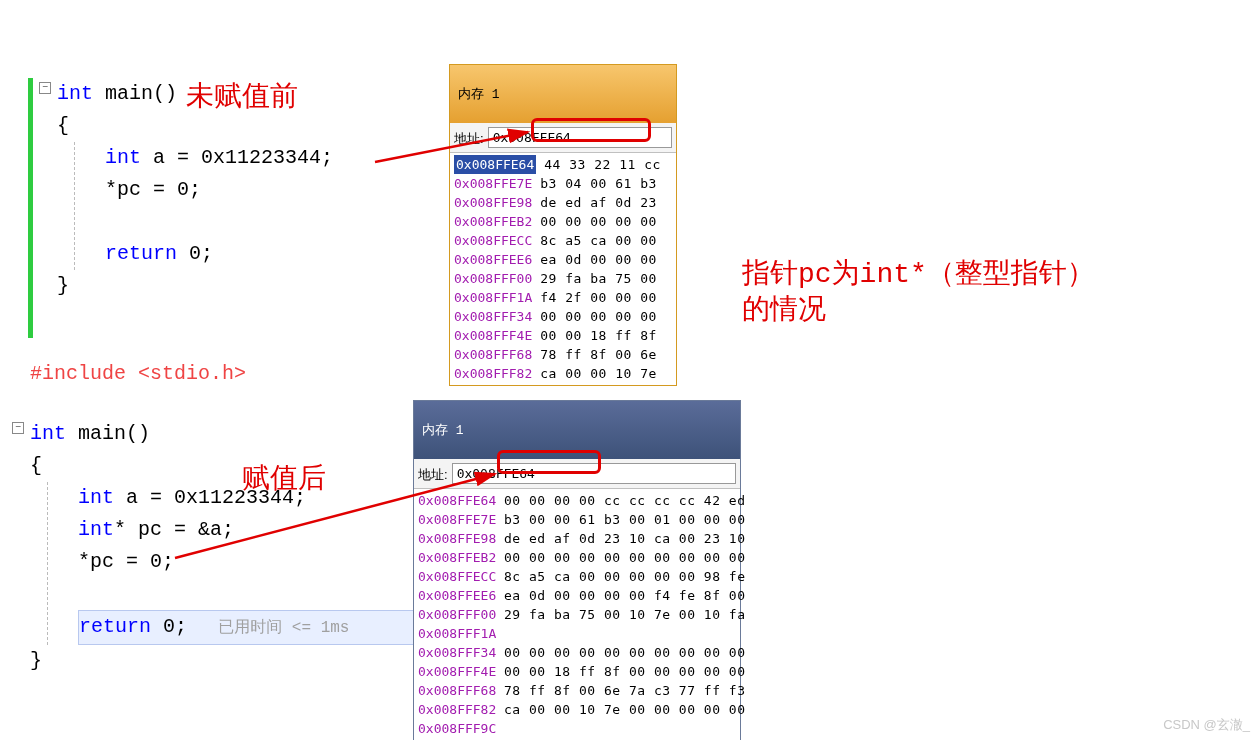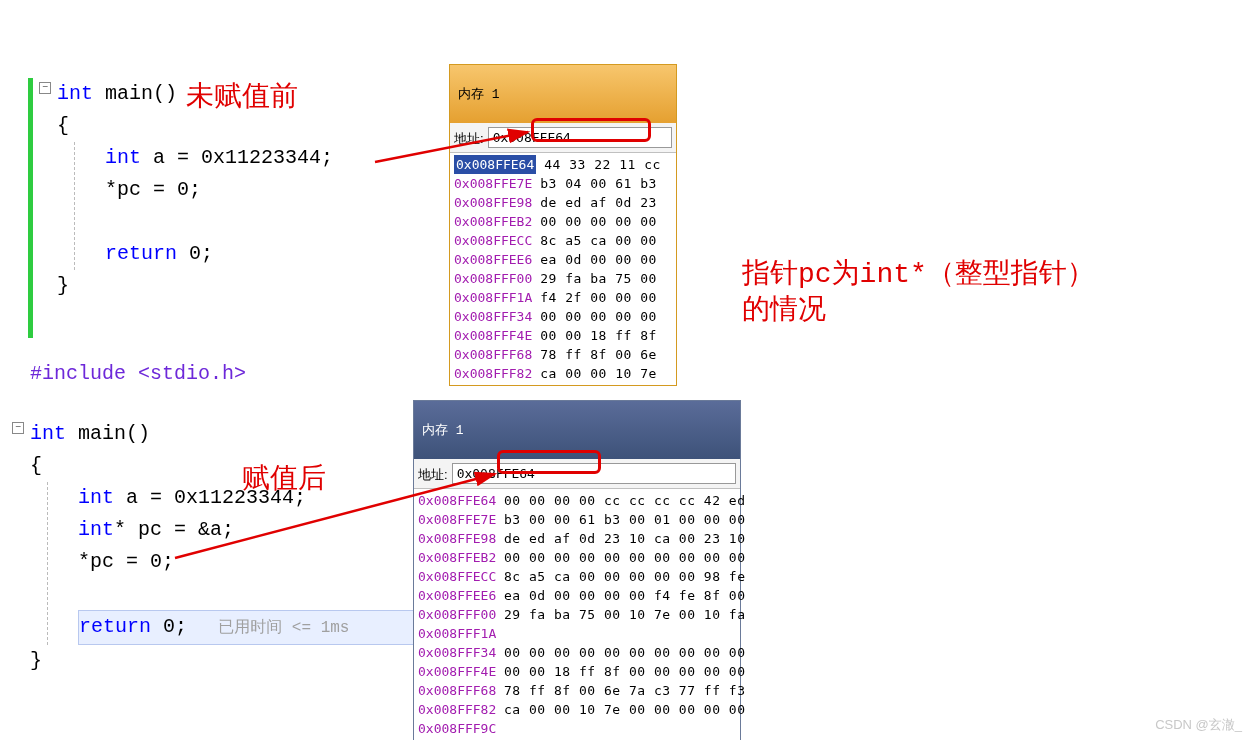--- a/index.html
+++ b/index.html
@@ -45,21 +45,21 @@
   margin-left: 17px;
   padding-left: 30px;
 }
 .hl-line {
   background: #e8efff;
   border: 1px solid #b8c8ef;
   display: inline-block;
   width: 380px;
 }
 .dim-include {
-  color: #6d28d9;
+  color: #ef4444;
   font-size: 20px;
   position: absolute;
 }
 
 
 .mem-window {
   position: absolute;
   border: 1px solid #6a7a99;
   font-size: 13px;
   background: #fff;
@@ -125,21 +125,21 @@
   position: absolute;
   overflow: visible;
   pointer-events: none;
 }
 .arrow-svg line { stroke: #e00000; stroke-width: 2.5; }
 .arrow-svg polygon { fill: #e00000; }
 
 
 .watermark {
   position: absolute;
-  right: 12px;
+  right: 4px;
   bottom: 6px;
   color: #c8c8c8;
   font-size: 13px;
   font-family: "Microsoft YaHei", sans-serif;
 }
 </style>
 </head>
 <body>
 
 <div class="code-block" style="left:28px; top:78px;">

